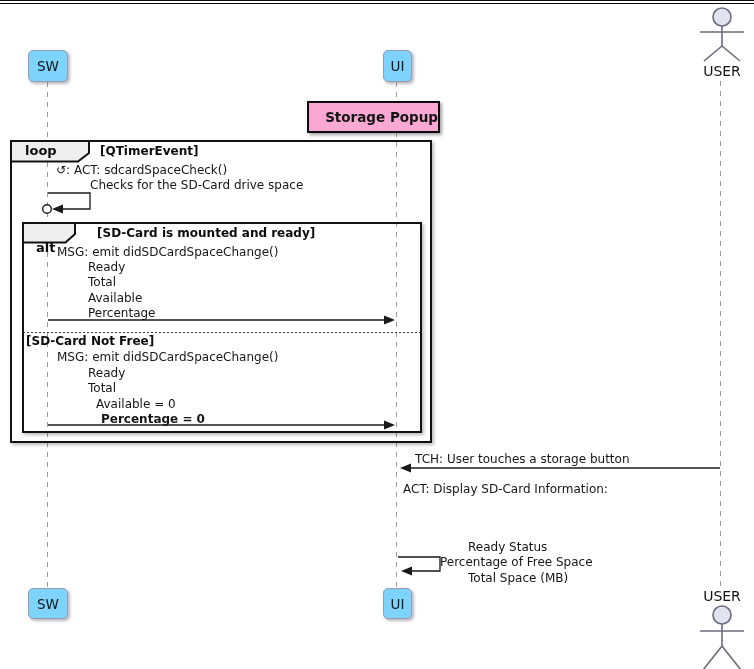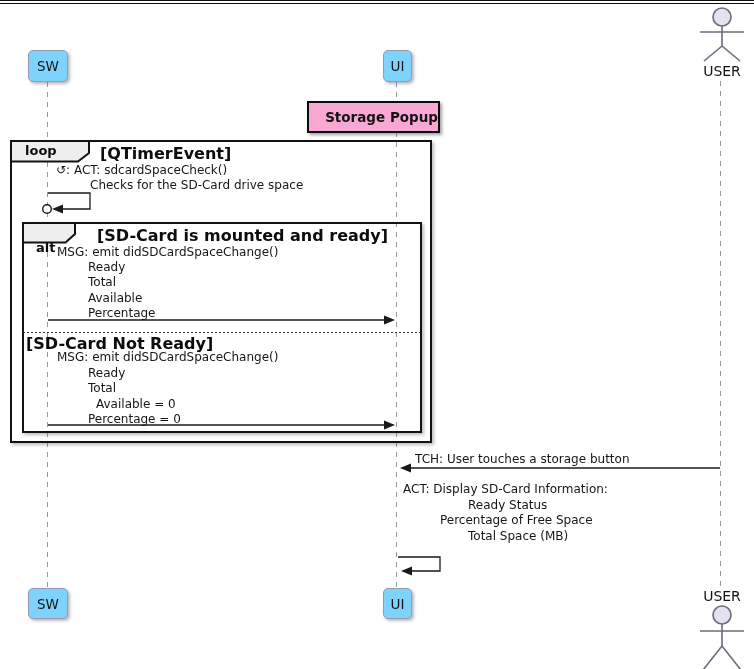--- a/index.html
+++ b/index.html
@@ -28,21 +28,21 @@
     border-top:1.6px solid #0c0c0c; border-bottom:1.6px solid #0c0c0c;
   }
   .divider-box{
     position:absolute; left:307px; top:101px; width:133px; height:32px; box-sizing:border-box;
     background:#f9a8d4; border:2.4px solid #0c0c0c; display:flex; align-items:center; justify-content:flex-end;
     font-weight:bold; font-size:13.5px; box-shadow:2px 2px 3px rgba(90,90,90,.55);
   }
   
   .frame{position:absolute; border:2px solid #121212; box-sizing:border-box; box-shadow:2px 2px 3px rgba(90,90,90,.4);}
   .frame-keyword{position:absolute; font-weight:bold; font-size:13px; color:#0c0c0c;}
-  .frame-cond{position:absolute; font-weight:bold; font-size:16px; color:#0c0c0c; white-space:nowrap;}
+  .frame-cond{position:absolute; font-weight:bold; font-size:12px; color:#0c0c0c; white-space:nowrap;}
   .alt-sep{
     position:absolute; left:23px; top:332px; width:397px; height:1px;
     background:repeating-linear-gradient(to right,#3a3a3a 0 2px, transparent 2px 4px);
   }
   
   .msg{position:absolute; font-size:12px; line-height:15.2px; color:#161616; white-space:nowrap;}
   .msg .indent{display:block;}
   .arrows{position:absolute; left:0; top:0; pointer-events:none;}
 </style>
 </head>
@@ -75,35 +75,35 @@
 
   <div class="msg" style="left:57px; top:245px;">
     <span>MSG: emit didSDCardSpaceChange()</span>
     <span class="indent" style="margin-left:31px;">Ready</span>
     <span class="indent" style="margin-left:31px;">Total</span>
     <span class="indent" style="margin-left:31px;">Available</span>
     <span class="indent" style="margin-left:31px;">Percentage</span>
   </div>
 
   <div class="alt-sep"></div>
-  <div class="frame-cond" style="left:26px; top:334px;">[SD-Card Not Ready]</div>
+  <div class="frame-cond" style="left:26px; top:334px;">[SD-Card Not Free]</div>
 
   <div class="msg" style="left:57px; top:350px; line-height:15.6px;">
     <span>MSG: emit didSDCardSpaceChange()</span>
     <span class="indent" style="margin-left:31px;">Ready</span>
     <span class="indent" style="margin-left:31px;">Total</span>
     <span class="indent" style="margin-left:39px;">Available = 0</span>
-    <span class="indent" style="margin-left:31px;">Percentage = 0</span>
+    <span class="indent" style="margin-left:44px;font-weight:bold;">Percentage = 0</span>
   </div>
 
   <div class="msg" style="left:415px; top:452px;">TCH: User touches a storage button</div>
 
   <div class="msg" style="left:403px; top:482px; line-height:15.5px;">
     <span>ACT: Display SD-Card Information:</span>
-    <span class="indent" style="margin-left:65px;">Ready Status</span>
+    <span class="indent" style="margin-left:65px;margin-top:42px;">Ready Status</span>
     <span class="indent" style="margin-left:37px;">Percentage of Free Space</span>
     <span class="indent" style="margin-left:65px;">Total Space (MB)</span>
   </div>
 
   <div class="divider-line"></div>
   <div class="divider-box">
     <span>Storage Popup</span>
   </div>
 
   <div class="pbox" style="left:28px; top:50px; width:40px; height:32px;">

